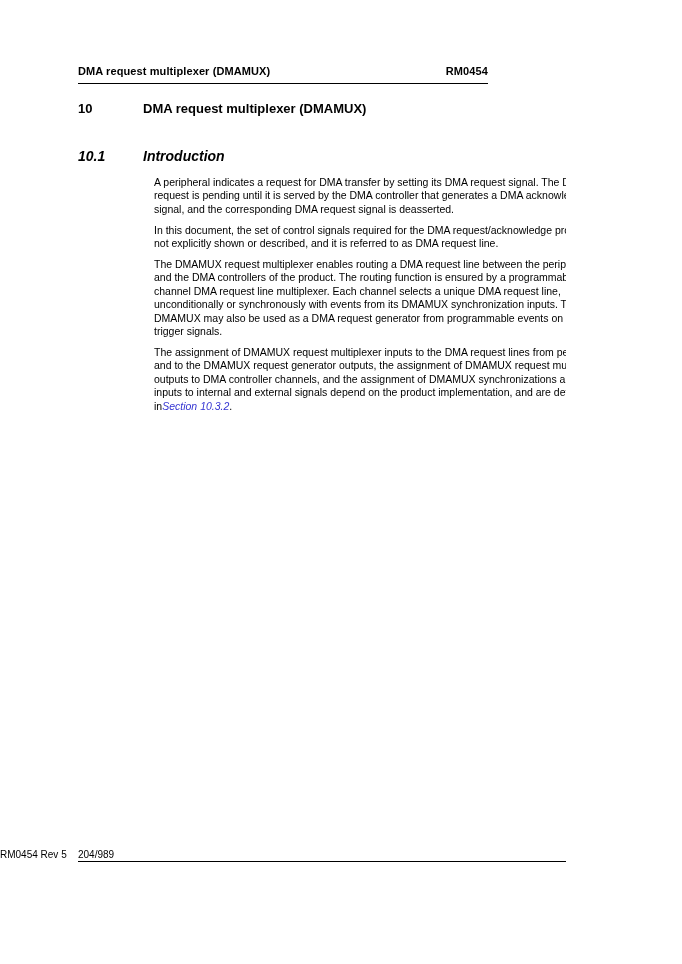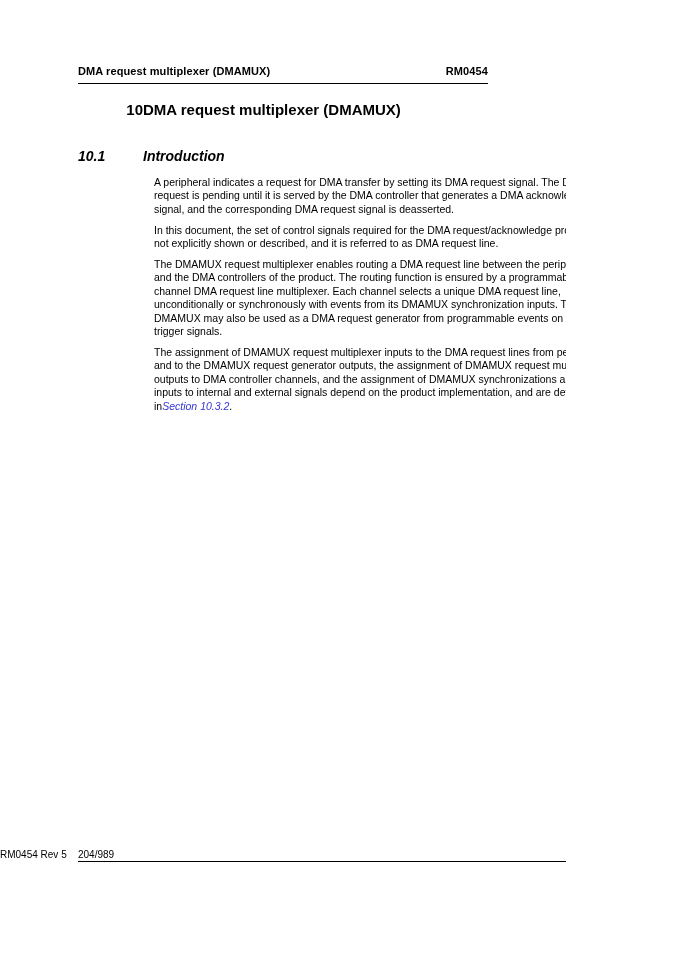--- a/index.html
+++ b/index.html
@@ -33,23 +33,22 @@
     top: 83px;
     border-top: 1.4px solid #000000;
   }
 
   
   .chapter-heading {
     position: absolute;
     left: 78px;
     top: 101px;
     display: flex;
-    font-size: 15px;
+    font-size: 13px;
     font-weight: bold;
-    text-align: right;
   }
   .chapter-heading .h-num { width: 65px; flex: 0 0 65px; }
   .section-heading {
     position: absolute;
     left: 78px;
     top: 148px;
     display: flex;
     font-size: 14px;
     font-weight: bold;
     font-style: italic;

